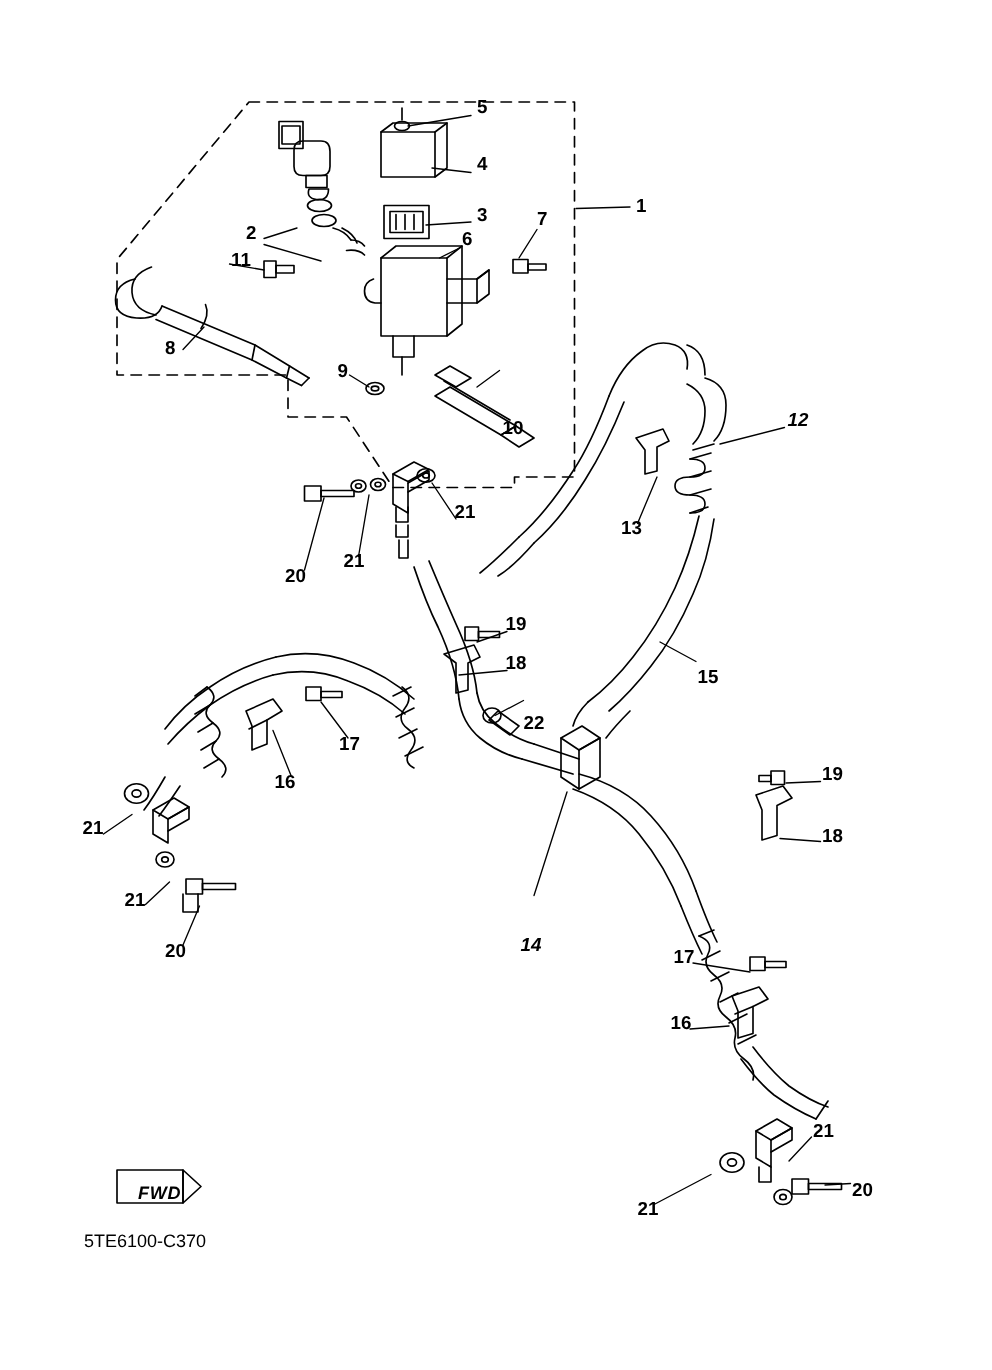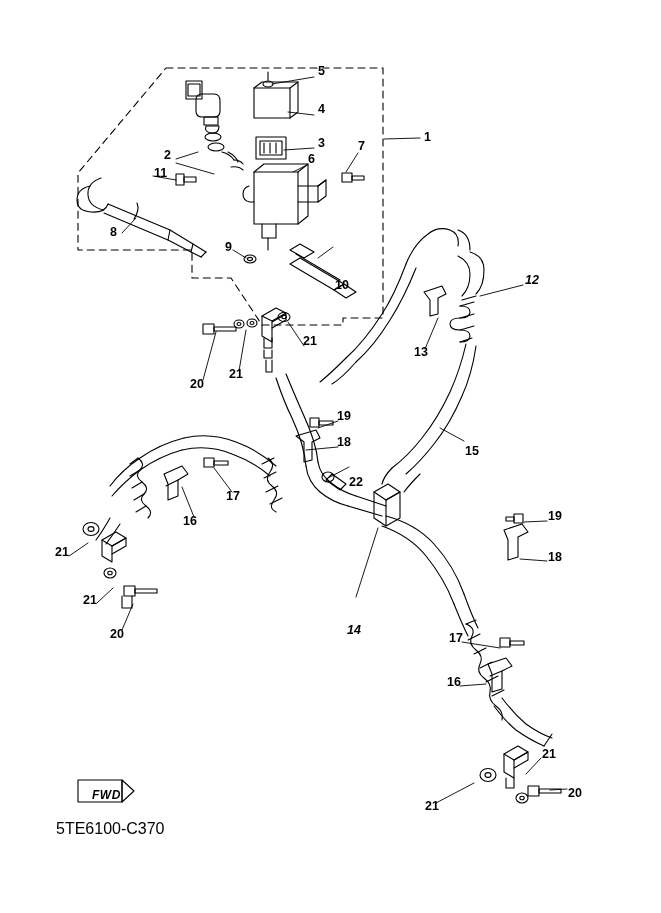--- a/index.html
+++ b/index.html
@@ -34,21 +34,21 @@
     font-family: "Liberation Sans", sans-serif;
     color: #000;
     letter-spacing: 0px;
     white-space: nowrap;
     line-height: 1;
   }
   .partcode {
     position: absolute;
     left: 56px;
     top: 820px;
-    font-size: 16px;
+    font-size: 12px;
     font-family: "Liberation Sans", sans-serif;
     color: #000;
     white-space: nowrap;
   }
   .fwd-label {
     position: absolute;
     left: 92px;
     top: 788px;
     font-size: 12px;
     font-weight: bold;

